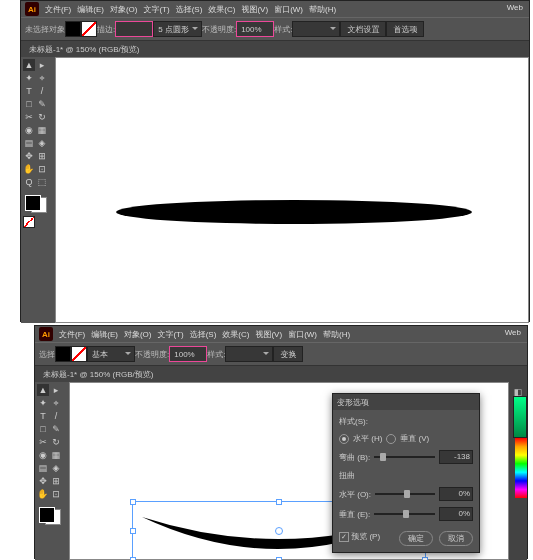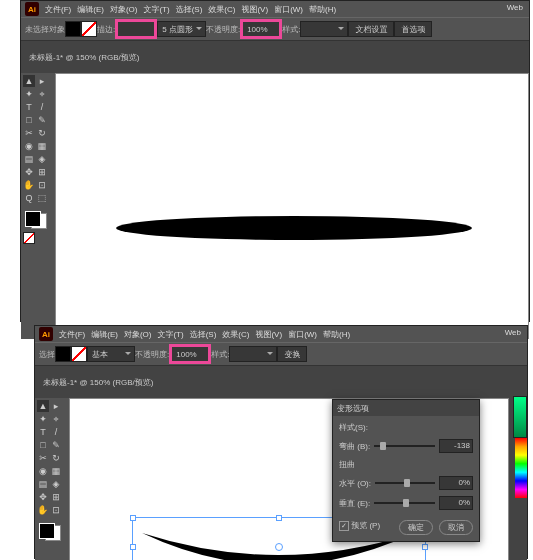--- a/index.html
+++ b/index.html
@@ -10,23 +10,23 @@
 .menubar{height:16px;background:#535353;display:flex;align-items:center;padding:0 4px;gap:6px;font-size:8px;color:#ddd}
 .logo{width:14px;height:14px;background:#310000;color:#ff9a00;font-weight:bold;display:flex;align-items:center;justify-content:center;font-size:8px;border-radius:2px}
 .controlbar{height:22px;background:#535353;display:flex;align-items:center;padding:0 4px;gap:0;font-size:8px;border-top:1px solid #666;border-bottom:1px solid #333}
 .ctrl-label{color:#bbb}
 .swatch{width:14px;height:14px;border:1px solid #222}
 .none{background:#fff;position:relative}
 .none::after{content:"";position:absolute;left:0;top:0;width:100%;height:100%;background:linear-gradient(135deg,transparent 45%,red 45%,red 55%,transparent 55%)}
 .black{background:#000}
 .dropdown{background:#373737;border:1px solid #222;height:14px;display:flex;align-items:center;padding:0 12px 0 4px;position:relative;min-width:30px}
 .dropdown::after{content:"";position:absolute;right:3px;top:50%;margin-top:-2px;border:3px solid transparent;border-top-color:#aaa}
-.spin{background:#373737;border:3px solid #ec4899;height:14px;display:flex;align-items:center;padding:0 10px 0 4px;min-width:22px}
+.spin{background:#373737;border:1px solid #ec4899;height:14px;display:flex;align-items:center;padding:0 10px 0 4px;min-width:22px}
 .btn{background:#373737;border:1px solid #222;height:14px;padding:0 6px;display:flex;align-items:center}
-.doc-tab{height:32px;background:#434343;display:flex;align-items:center;padding:0 8px;font-size:8px;color:#ccc;gap:8px}
+.doc-tab{height:16px;background:#434343;display:flex;align-items:center;padding:0 8px;font-size:8px;color:#ccc;gap:8px}
 .workspace{display:flex;height:calc(100% - 54px);background:#535353}
 .toolbar{width:30px;background:#535353;display:flex;flex-wrap:wrap;align-content:flex-start;padding:2px;gap:1px}
 .toolbar.dbl{width:30px}
 .tool{width:12px;height:12px;display:flex;align-items:center;justify-content:center;color:#ccc;font-size:9px;cursor:pointer}
 .tool.active{background:#333}
 .colorpick{width:26px;height:22px;position:relative;margin-top:4px}
 .colorpick .fg{position:absolute;left:2px;top:2px;width:14px;height:14px;background:#000;border:1px solid #fff}
 .colorpick .bg{position:absolute;right:2px;bottom:2px;width:14px;height:14px;background:#fff;border:1px solid #888}
 .canvas{flex:1;background:#fff;position:relative;border:1px solid #888}
 .app.bottom .canvas{background:#fff}
@@ -37,21 +37,21 @@
 .ellipse1{position:absolute;left:60px;top:142px;width:356px;height:24px;background:#000;border-radius:50%}
 .curve-wrap{position:absolute;left:68px;top:128px;width:280px;height:42px}
 .curve-wrap svg{width:100%;height:100%}
 .selbox{position:absolute;left:62px;top:118px;width:292px;height:58px;border:1px solid #5aa0ff}
 .selbox .hnd{position:absolute;width:4px;height:4px;background:#fff;border:1px solid #5aa0ff}
 .selbox .tl{left:-3px;top:-3px}.selbox .tr{right:-3px;top:-3px}.selbox .bl{left:-3px;bottom:-3px}.selbox .br{right:-3px;bottom:-3px}
 .selbox .ml{left:-3px;top:50%;margin-top:-3px}.selbox .mr{right:-3px;top:50%;margin-top:-3px}
 .selbox .mt{left:50%;top:-3px;margin-left:-3px}.selbox .mb{left:50%;bottom:-3px;margin-left:-3px}
 .selbox .ctr{left:50%;top:50%;width:6px;height:6px;border:1px solid #5aa0ff;background:transparent;border-radius:50%;margin:-4px 0 0 -4px}
 
-.dialog{position:absolute;right:28px;top:0;width:146px;background:#535353;border:1px solid #222;box-shadow:0 2px 8px rgba(0,0,0,.5)}
+.dialog{position:absolute;right:28px;top:10px;width:146px;background:#535353;border:1px solid #222;box-shadow:0 2px 8px rgba(0,0,0,.5)}
 .dlg-title{background:#434343;height:16px;display:flex;align-items:center;justify-content:space-between;padding:0 4px;font-size:8px}
 .dlg-body{padding:6px;font-size:8px;color:#ccc;display:flex;flex-direction:column;gap:6px}
 .dlg-row{display:flex;align-items:center;gap:4px}
 .radio{width:8px;height:8px;border:1px solid #999;border-radius:50%;display:inline-flex;align-items:center;justify-content:center}
 .radio.on::after{content:"";width:4px;height:4px;background:#ccc;border-radius:50%}
 .slider{flex:1;height:2px;background:#222;position:relative}
 .slider .thumb{position:absolute;top:-3px;width:6px;height:8px;background:#aaa;border-radius:1px}
 .numbox{width:28px;background:#373737;border:1px solid #222;padding:0 2px;text-align:right;height:12px;line-height:12px}
 .chk{width:8px;height:8px;border:1px solid #999;display:inline-flex;align-items:center;justify-content:center}
 .chk.on::after{content:"✓";font-size:7px;color:#ccc}
@@ -203,20 +203,26 @@
 
       <div class="dialog">
         <div class="dlg-title">
           <span>变形选项</span>
         </div>
         <div class="dlg-body">
           <div class="dlg-row">
             <span>样式(S):</span>
           </div>
           <div class="dlg-row">
+            <span class="radio on"></span>
+            <span>水平 (H)</span>
+            <span class="radio"></span>
+            <span>垂直 (V)</span>
+          </div>
+          <div class="dlg-row">
             <span>弯曲 (B):</span>
             <div class="slider">
                   <div class="thumb" style="left:10%"></div>
                 </div>
             <div class="numbox">-138</div>
           </div>
           <div class="dlg-row">
                 <span>扭曲</span>
               </div>
           <div class="dlg-row">

